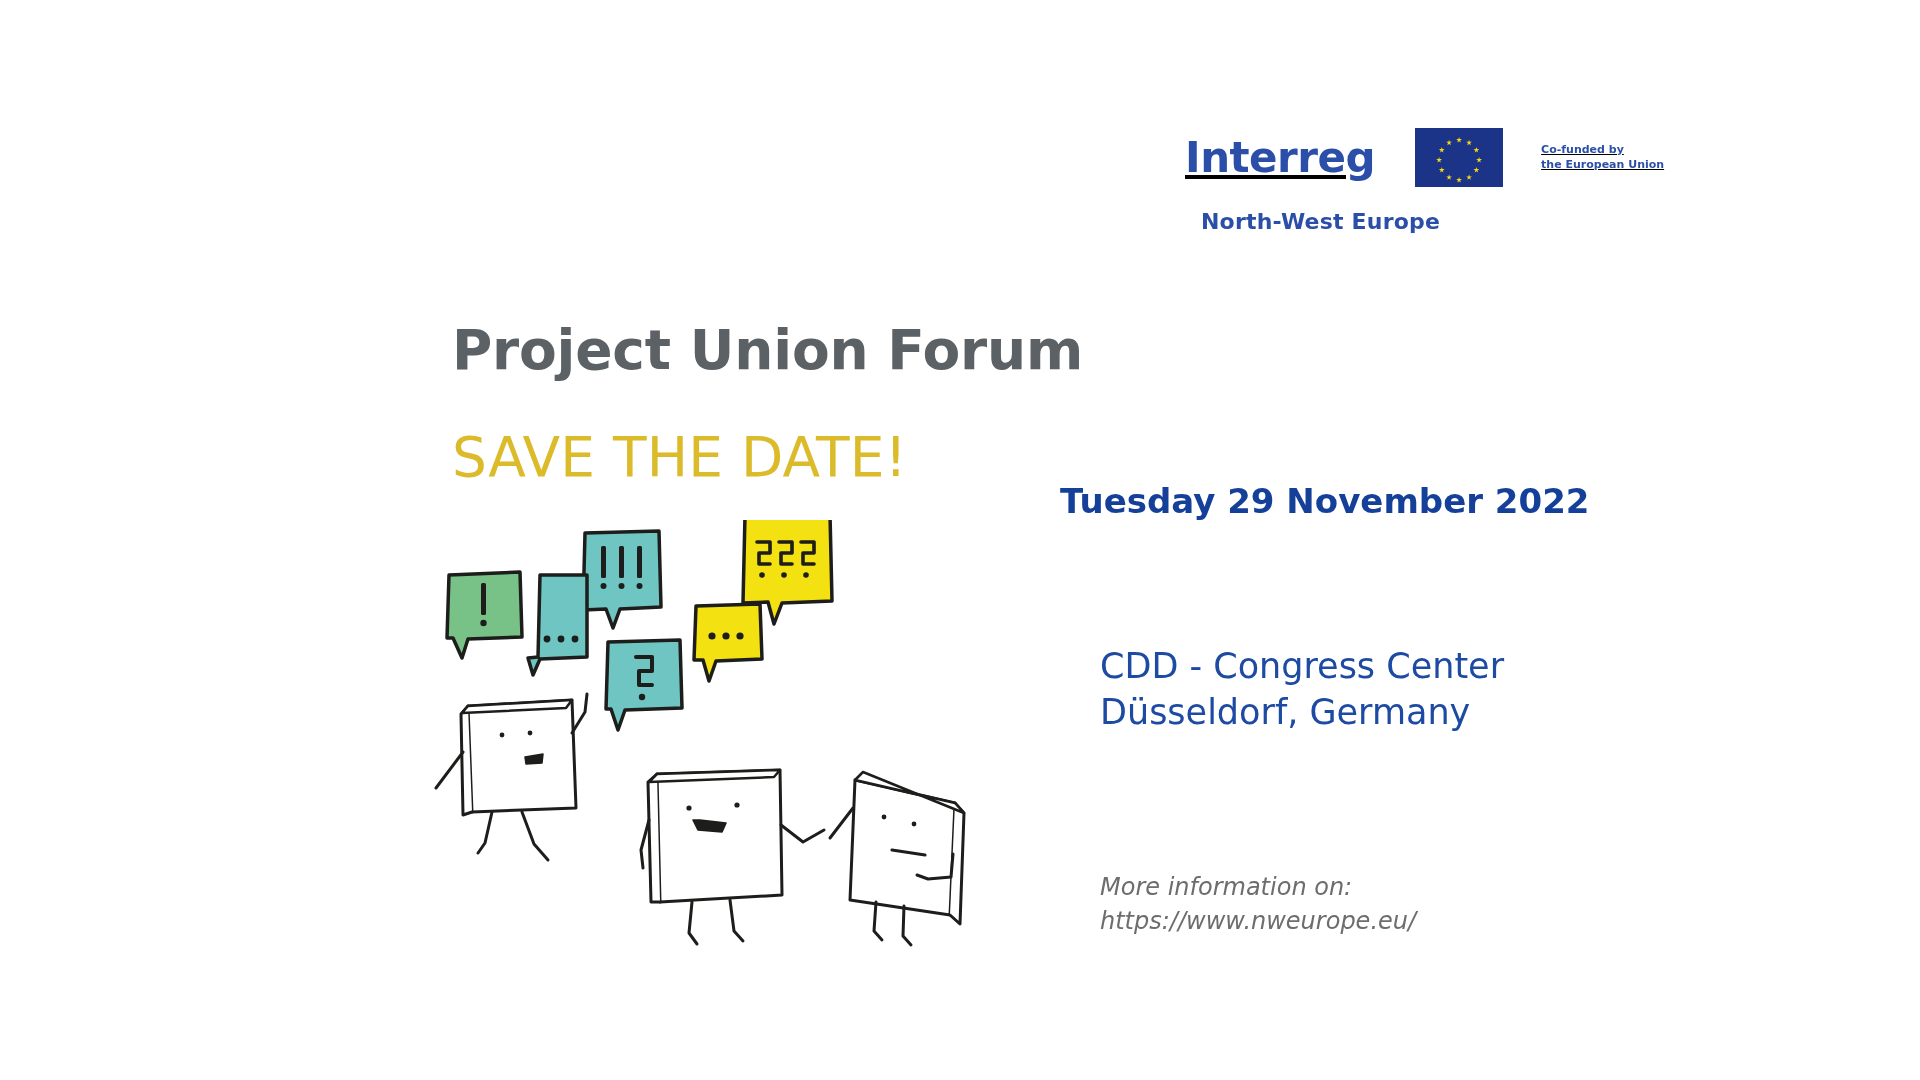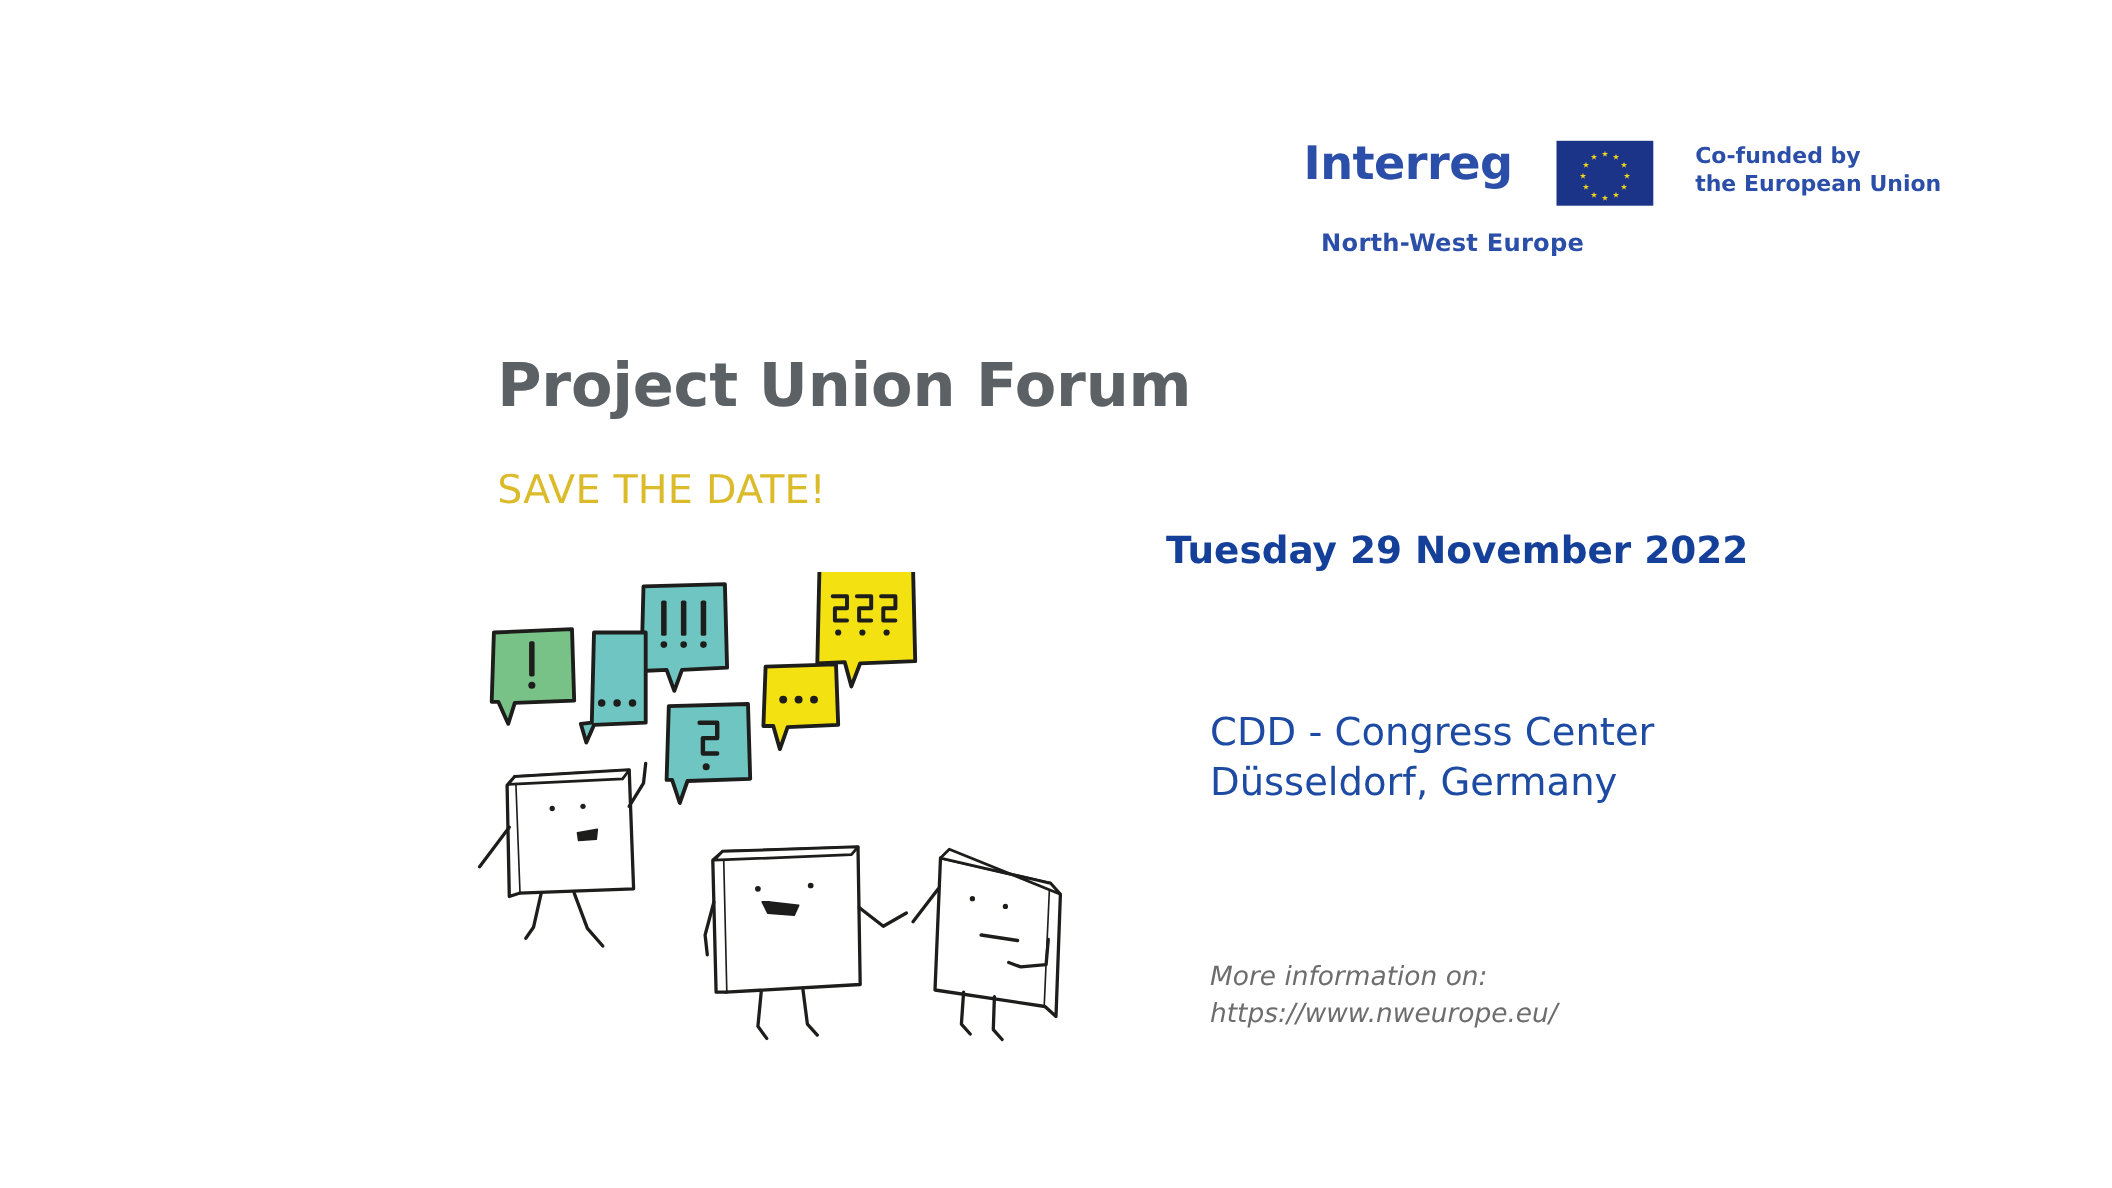--- a/index.html
+++ b/index.html
@@ -24,21 +24,23 @@
 
   
   .logo-block {
     position: absolute;
     left: 1185px;
     top: 128px;
     width: 500px;
   }
   .logo-row {
     display: flex;
+    align-items: center;
     gap: 16px;
+    text-decoration: underline;
   }
   .interreg-word {
     font-family: "DejaVu Sans", sans-serif;
     font-weight: bold;
     font-size: 42px;
     letter-spacing: -0.5px;
     color: #2b4fa8;
     line-height: 1;
     padding-right: 24px;
   }
@@ -54,21 +56,21 @@
     width: 6px;
     height: 6px;
     margin-left: -3px;
     margin-top: -3px;
     background: #f3d718;
     clip-path: polygon(50% 0%, 61% 35%, 98% 35%, 68% 57%, 79% 91%, 50% 70%, 21% 91%, 32% 57%, 2% 35%, 39% 35%);
   }
   .cofunded {
     font-family: "DejaVu Sans", sans-serif;
     font-weight: bold;
-    font-size: 20px;
+    font-size: 11px;
     line-height: 1.32;
     color: #2b4fa8;
     padding-left: 22px;
     white-space: nowrap;
   }
   .nwe-word {
     font-family: "DejaVu Sans", sans-serif;
     font-weight: bold;
     font-size: 22px;
     color: #2b4fa8;
@@ -88,21 +90,21 @@
     color: #5b6164;
     letter-spacing: -0.2px;
     white-space: nowrap;
   }
   .subtitle {
     position: absolute;
     left: 452px;
     top: 425px;
     font-family: "DejaVu Sans", sans-serif;
     font-weight: normal;
-    font-size: 36px;
+    font-size: 55px;
     color: #dcbb2b;
     letter-spacing: 0.2px;
     white-space: nowrap;
   }
 
   
   .date-line {
     position: absolute;
     left: 1060px;
     top: 481px;

